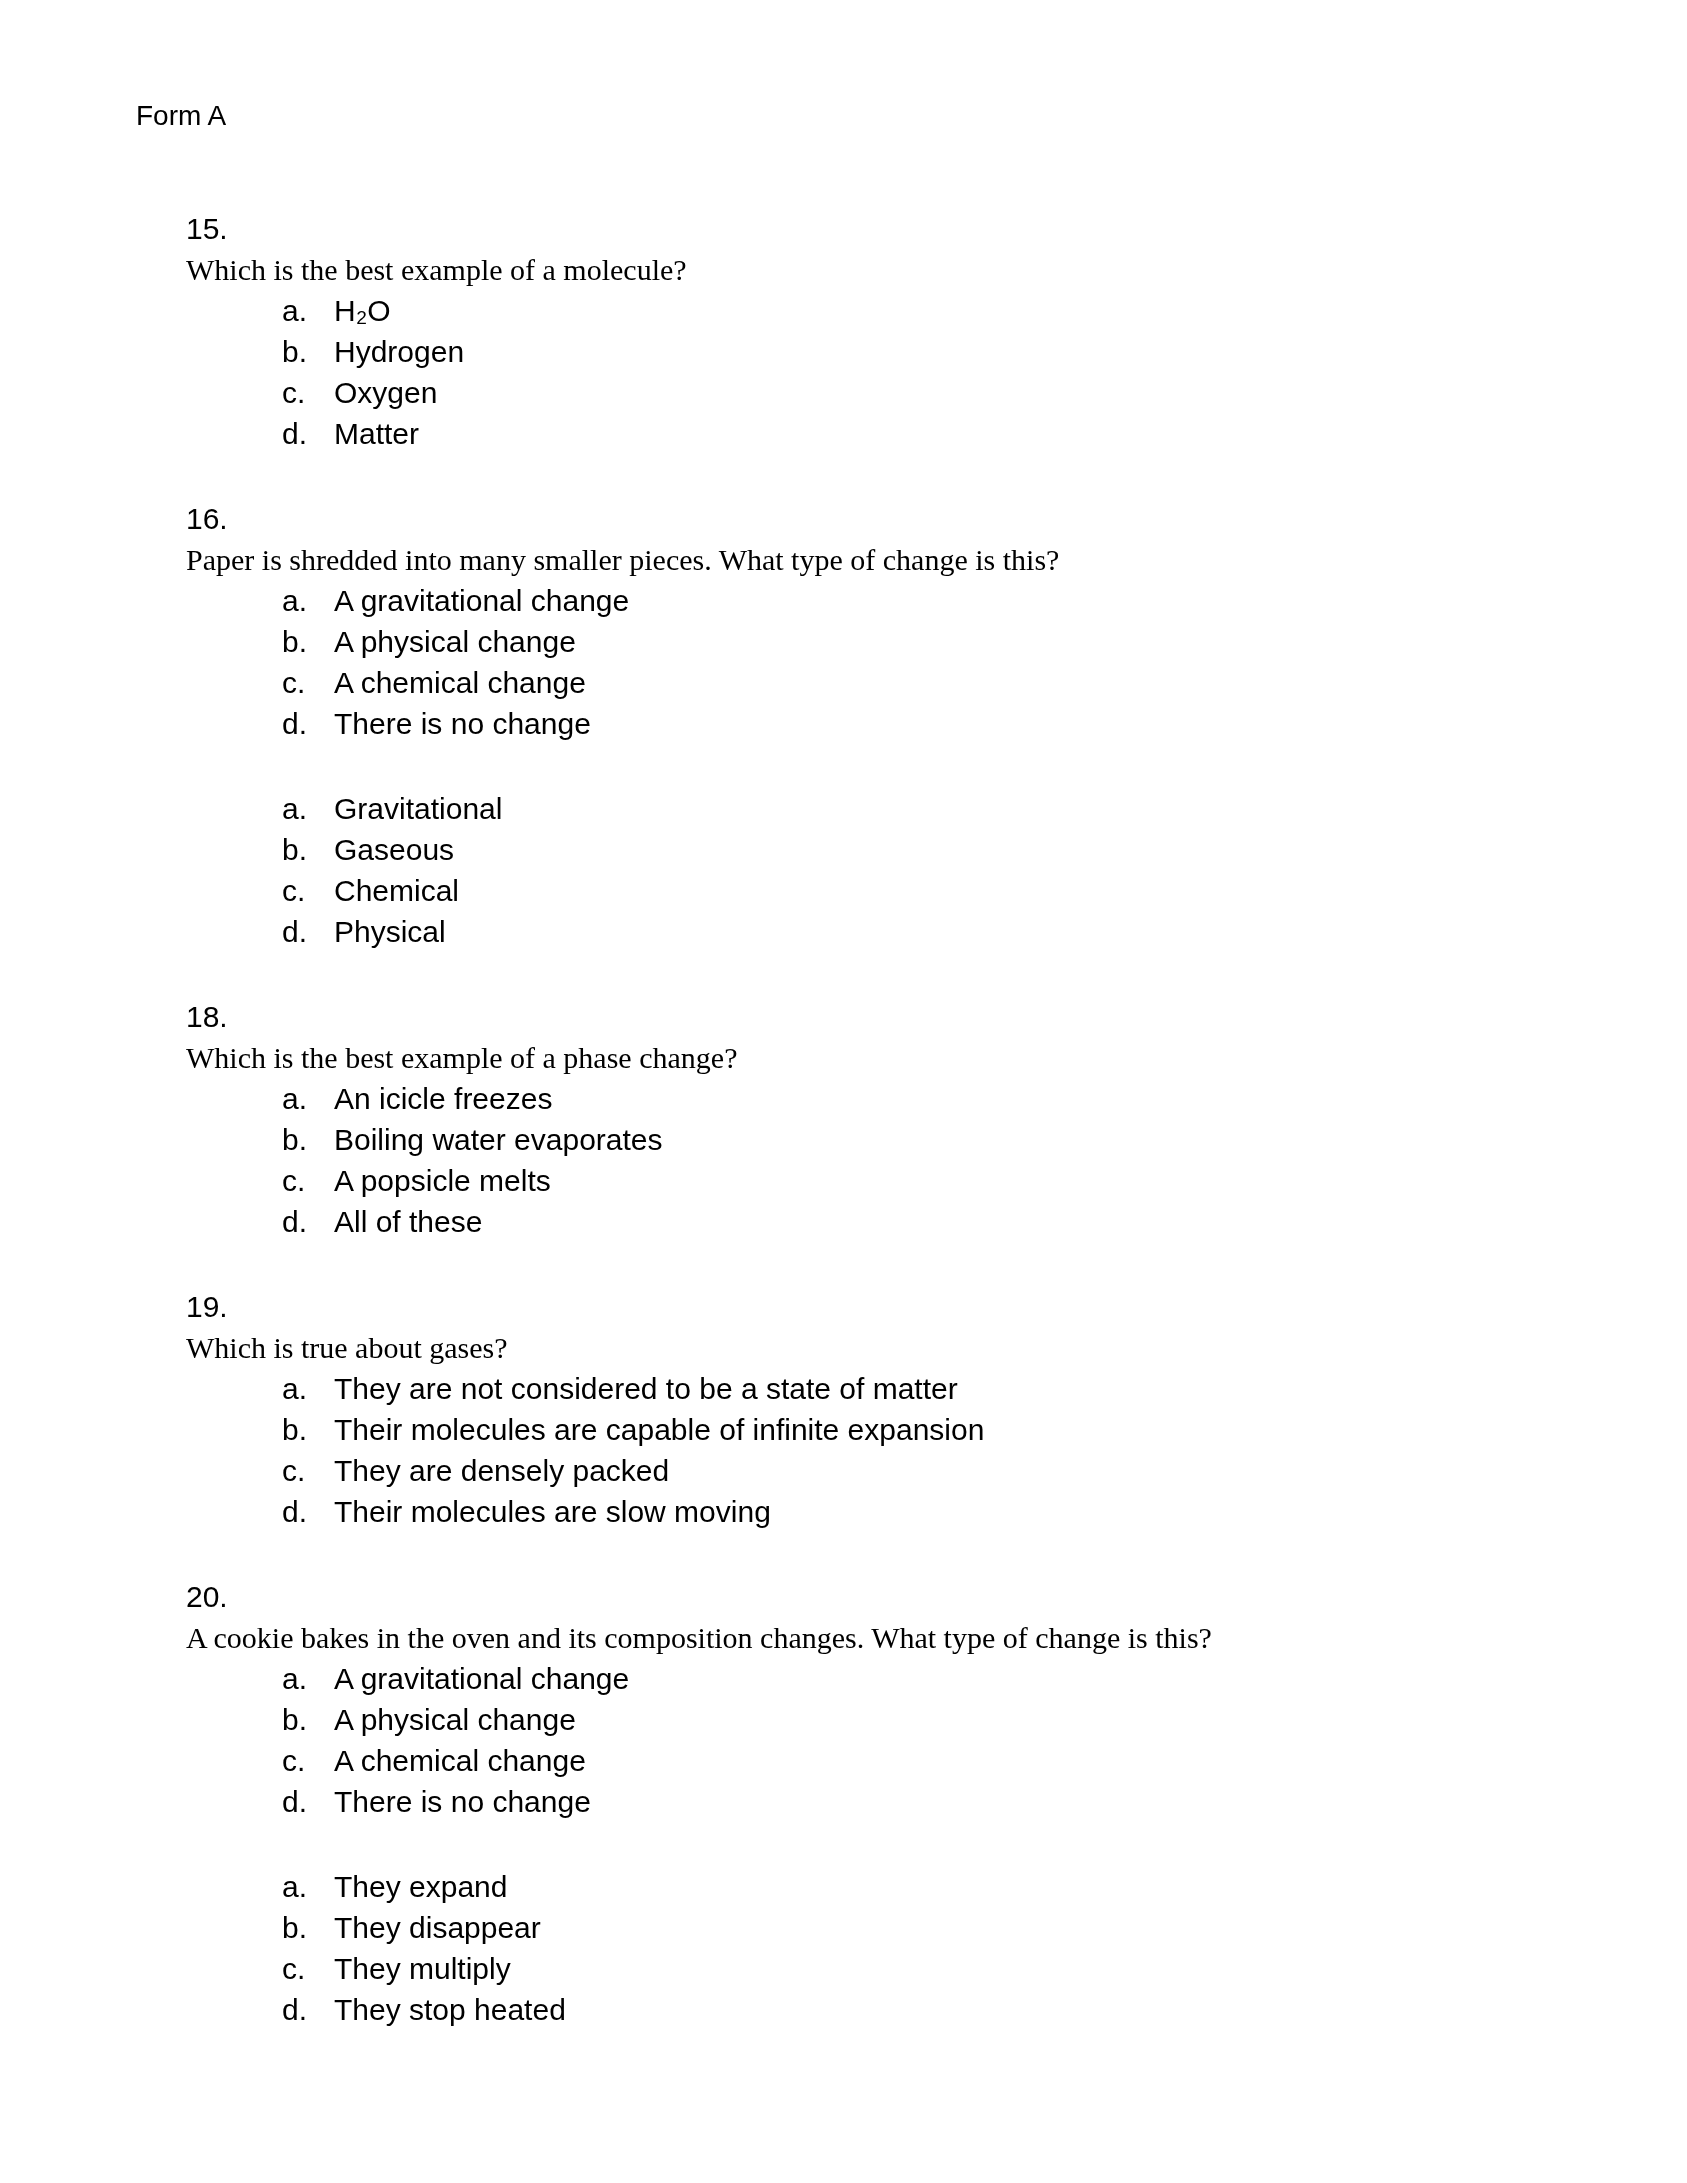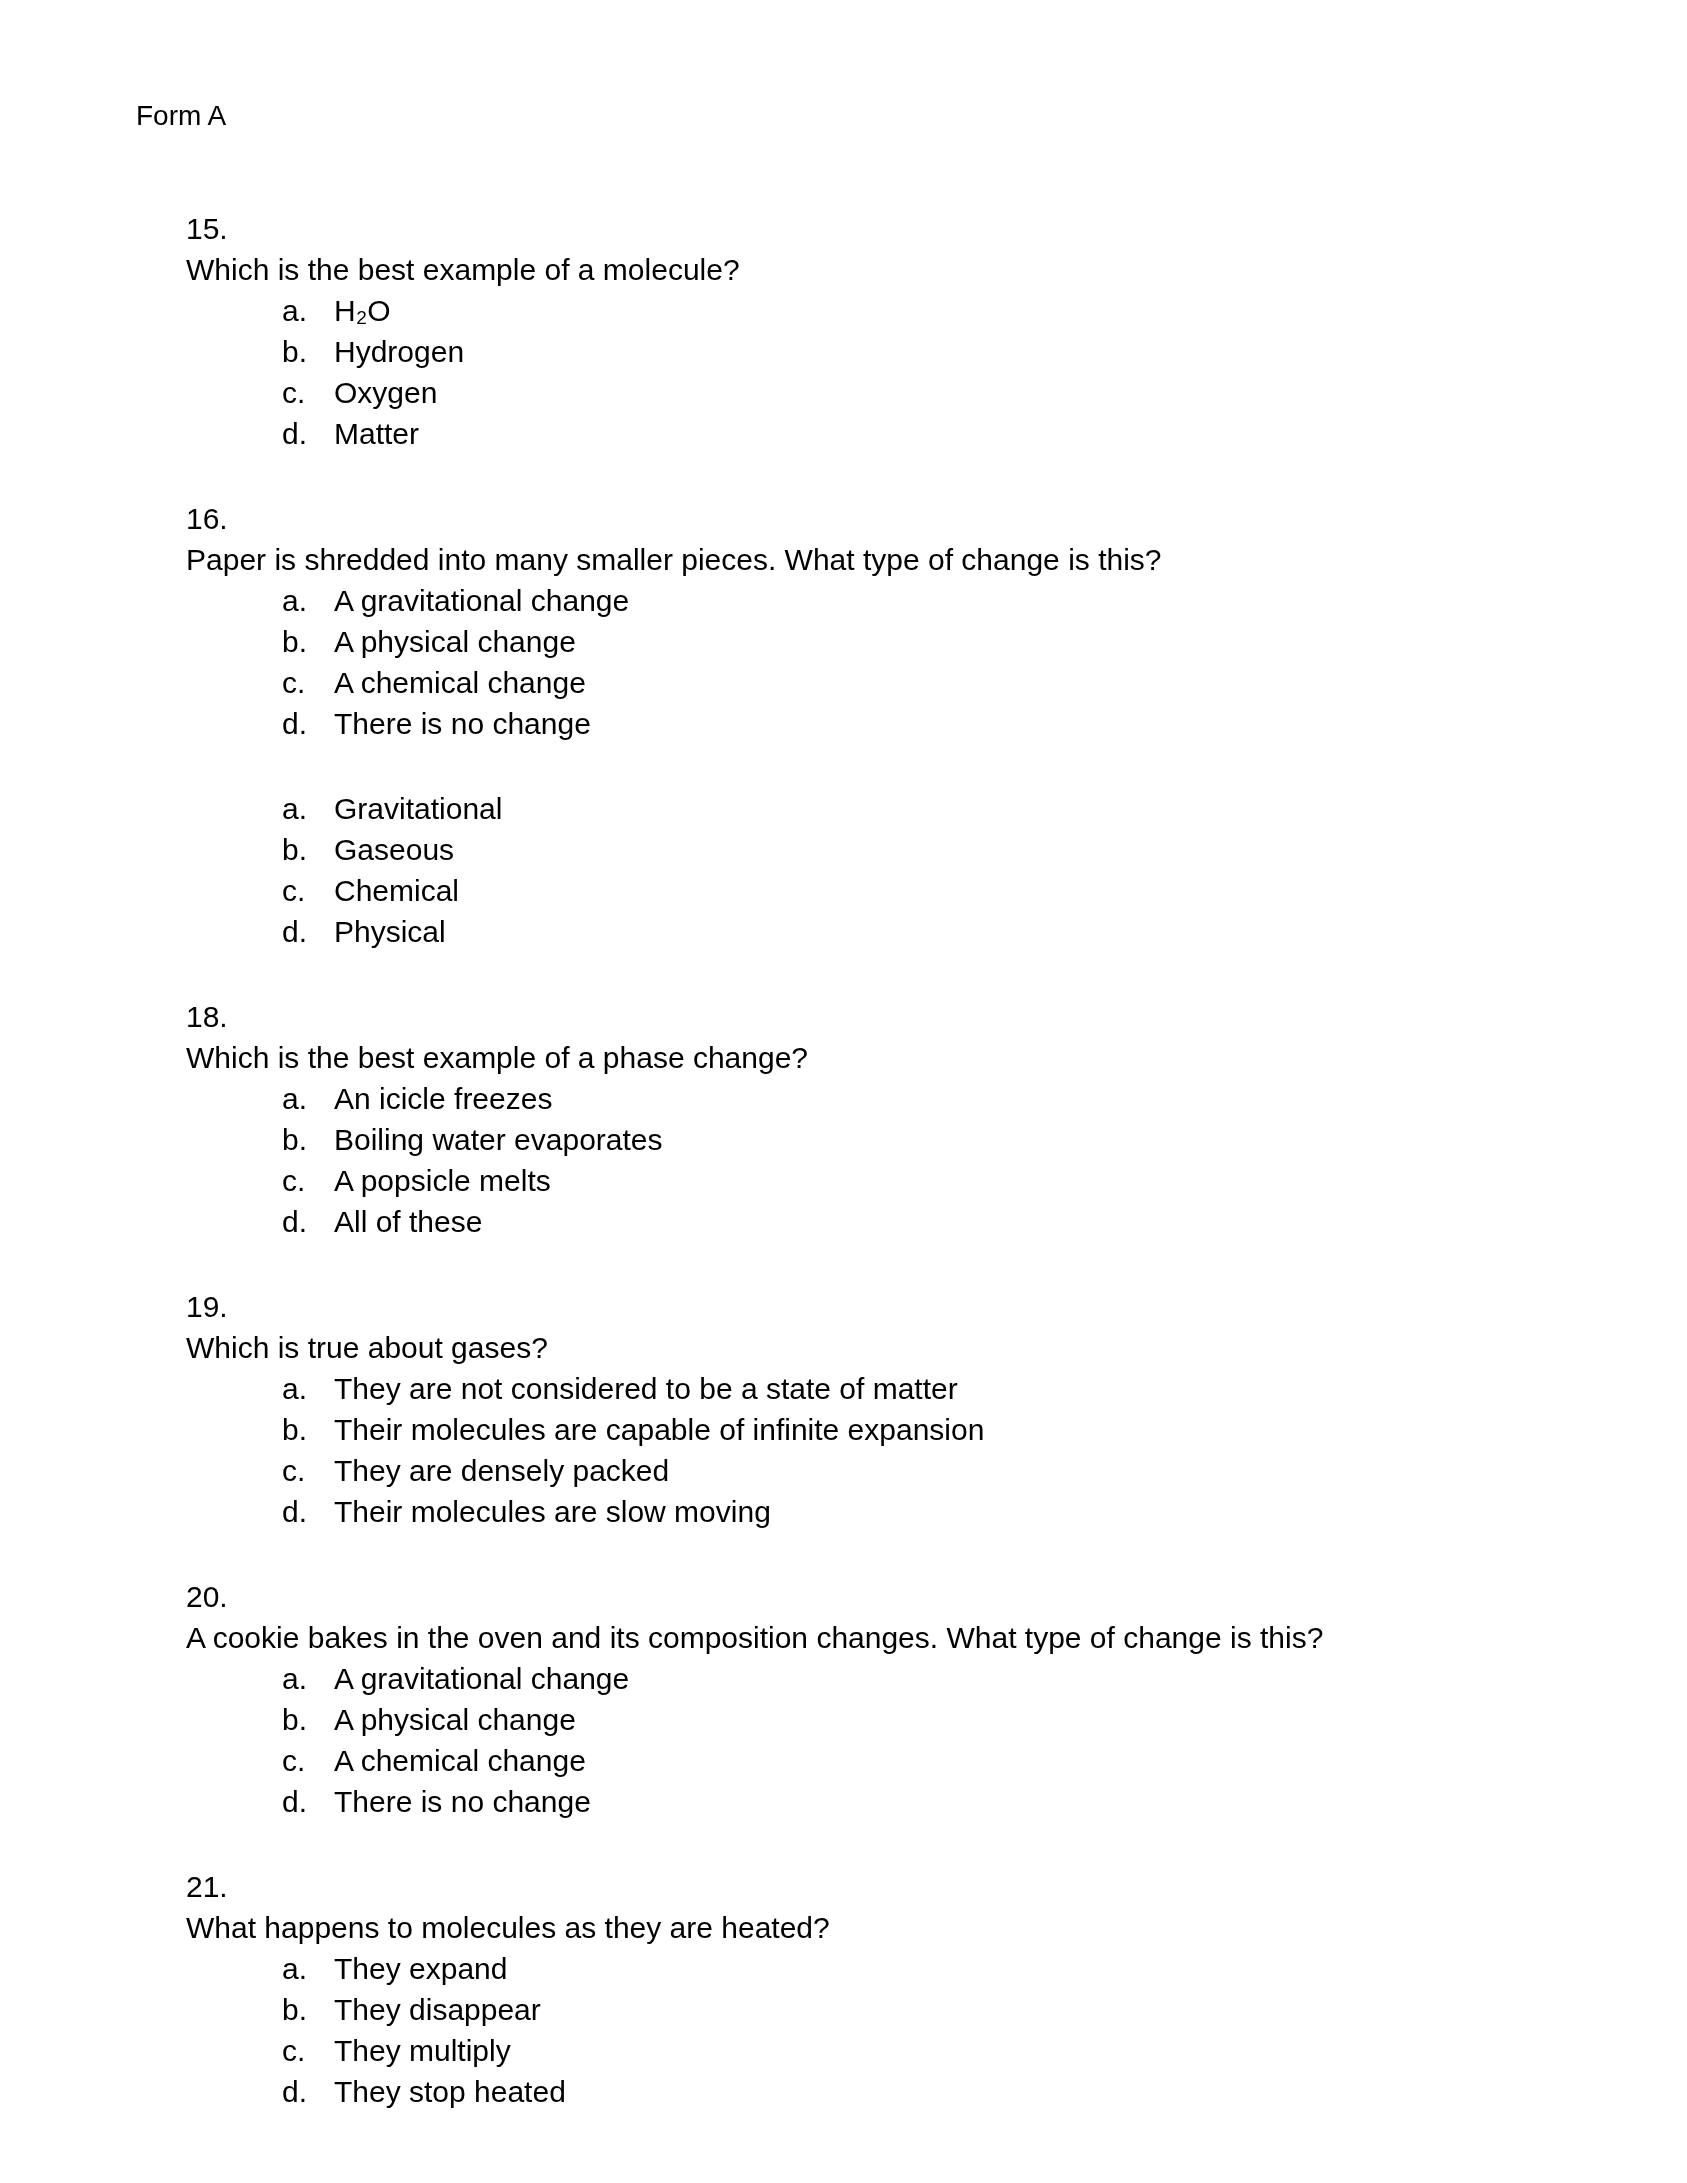--- a/index.html
+++ b/index.html
@@ -36,20 +36,21 @@
     display: flex;
     line-height: 41px;
     flex-direction: column;
   }
   .q-num {
     width: 48px;
     flex: 0 0 auto;
   }
   .q-text {
     flex: 1 1 auto;
+    font-family: Liberation Serif, serif;
   }
   .options {
     margin-left: 96px;
   }
   .option {
     display: flex;
     line-height: 41px;
   }
   .opt-letter {
     width: 52px;
@@ -199,24 +200,20 @@
             <span class="opt-letter">c.</span>
             <span class="opt-text">A chemical change</span>
           </div>
           <div class="option">
             <span class="opt-letter">d.</span>
             <span class="opt-text">There is no change</span>
           </div>
         </div>
       </div>
       <div class="question">
-        <div class="q-line">
-          <span class="q-num">21.</span>
-          <span class="q-text">What happens to molecules as they are heated?</span>
-        </div>
         <div class="options">
           <div class="option">
             <span class="opt-letter">a.</span>
             <span class="opt-text">They expand</span>
           </div>
           <div class="option">
             <span class="opt-letter">b.</span>
             <span class="opt-text">They disappear</span>
           </div>
           <div class="option">

